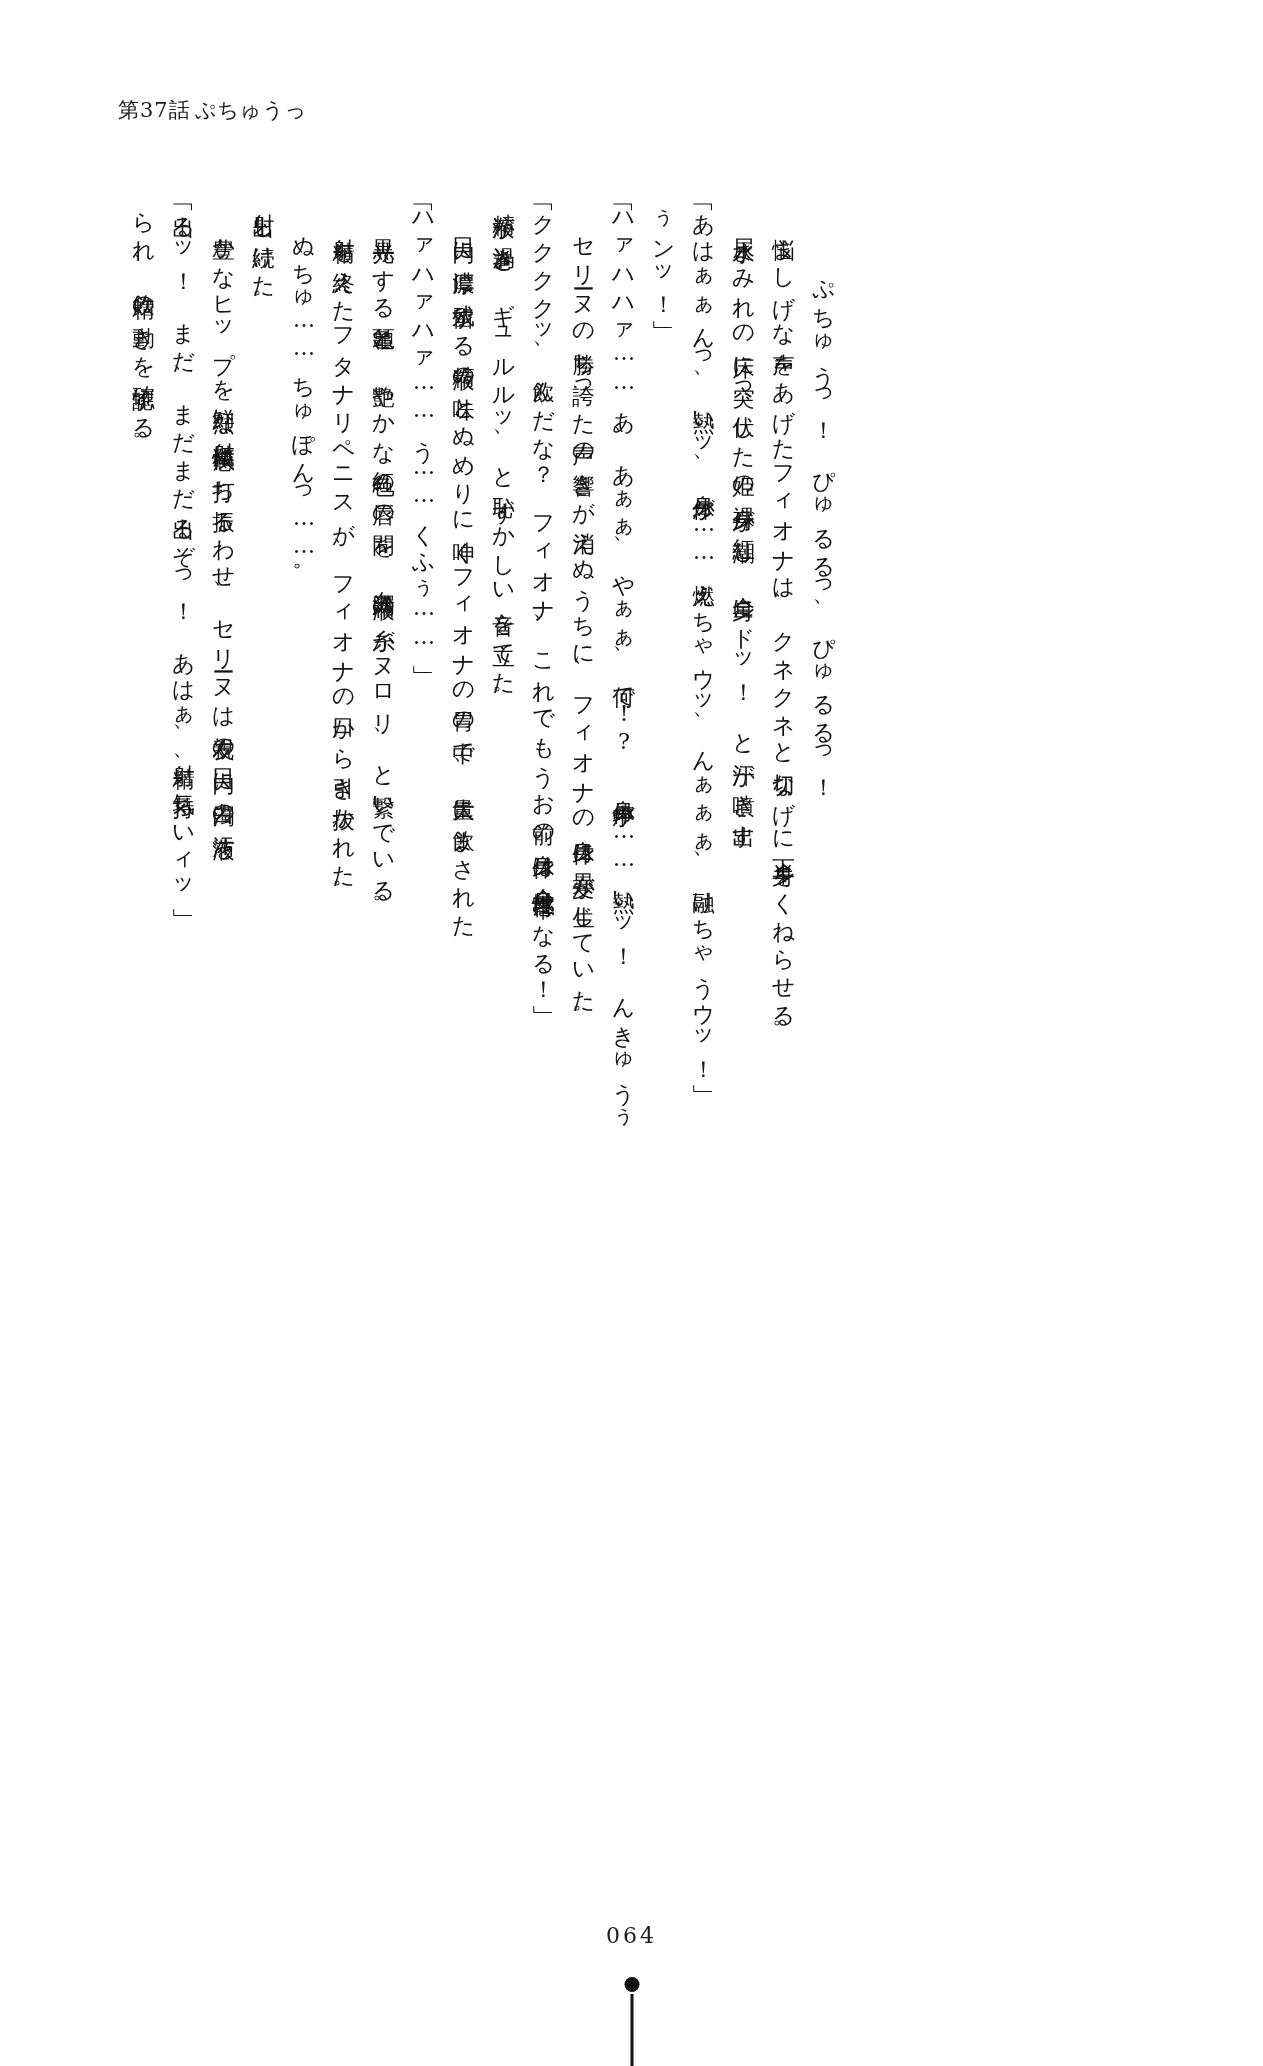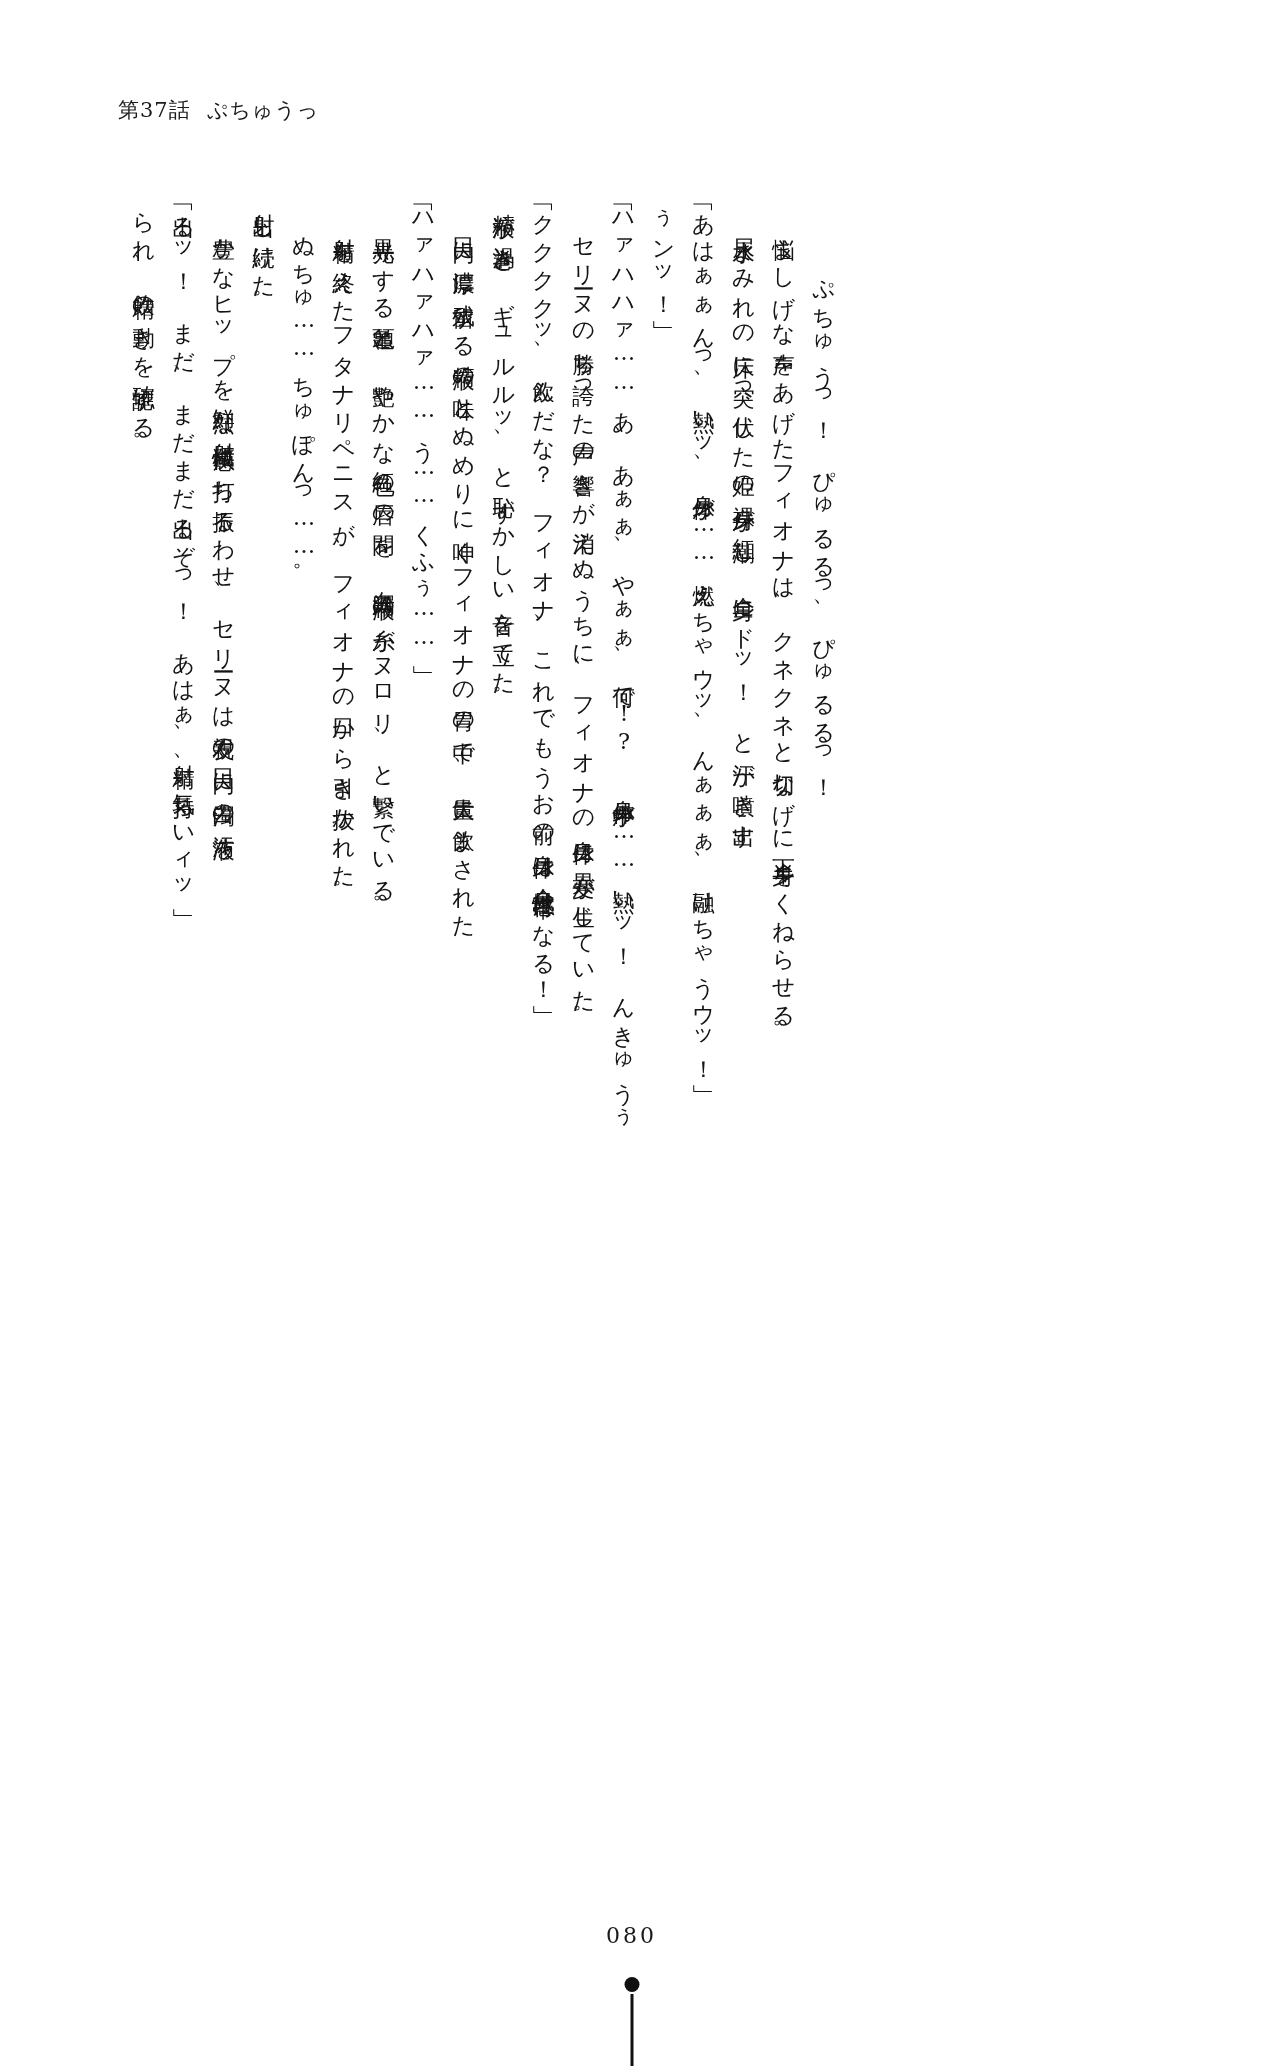--- a/index.html
+++ b/index.html
@@ -20,21 +20,21 @@
   
   .header {
     position: absolute;
     top: 96px;
     left: 118px;
     font-size: 21px;
     letter-spacing: 1px;
     color: #1a1a1a;
     white-space: nowrap;
   }
-  .header .chapter-num { margin-right: 16px; }
+  .header .chapter-num { margin-right: 4px; }
 
   
   .body-area {
     position: absolute;
     top: 196px;
     right: 108px;
     height: 1180px;
     width: 1040px;
     display: flex;
     flex-direction: row;          
@@ -110,17 +110,17 @@
     <div class="col">「ククククッ、飲んだな？　フィオナ、これでもうお前の身体は全身性感帯になる！」</div>
     <div class="col">　セリーヌの勝ち誇った声の響きが消えぬうちに、フィオナの身体に異変が生じていた。</div>
     <div class="col">「ハァハハァ……あ、あぁぁ、やぁぁ、何で!?　身体中が……熱いッ！　んきゅうぅ</div>
     <div class="col">ぅンッ！」</div>
     <div class="col">「あはぁぁんっ、熱いッ、身体が……燃えちゃウッ、んぁぁぁ、融けちゃうウッ！」</div>
     <div class="col">　尿水まみれの床に突っ伏した姫の裸身が紅潮し、全身にドッ！　と汗が噴き出す。</div>
     <div class="col">　悩ましげな声をあげたフィオナは、クネクネと切なげに下半身をくねらせる。</div>
     <div class="col indent2">　ぷちゅうっ！　ぴゅるるっ、ぴゅるるっ！</div>
   </div>
 
-  <div class="folio">080</div>
+  <div class="folio">064</div>
   <div class="spine-dot"></div>
   <div class="spine-line"></div>
 
 </div>
 
 </body></html>

